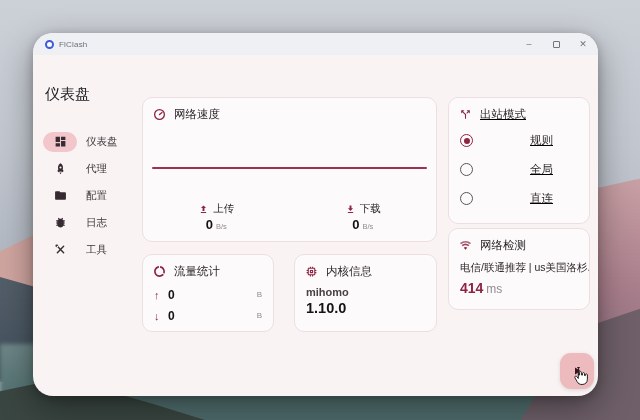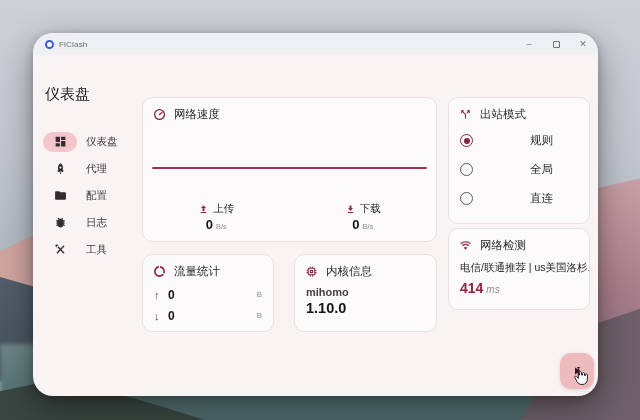--- a/index.html
+++ b/index.html
@@ -64,21 +64,21 @@
     background:#9c3150; border-radius:1px; }
   .speed-stats { position:absolute; left:0; right:0; bottom:9px; display:flex; }
   .speed-col { flex:1; display:flex; flex-direction:column; align-items:center; gap:1px; }
   .speed-lblrow { display:flex; align-items:center; gap:4px;margin-top:48px; }
   .speed-arrow { width:11px; height:11px; color:#8e2440; }
   .speed-lbl { font-size:10.5px; color:#2a2428; }
   .speed-valrow { display:flex; align-items:baseline; gap:3px; }
   .speed-val { font-size:13px; font-weight:bold; color:#141115; }
   .speed-unit { font-size:7.5px; color:#94898d; }
 
-  .card-outbound { left:415px; top:64px; width:142px; height:127px; }
+  .card-outbound { left:415px; top:64px; width:142px; height:127px;text-decoration:underline; }
   .radio-row { display:flex; align-items:center; gap:10px; height:29px;
     padding-left:11px; cursor:pointer; }
   .radio { width:13px; height:13px; border-radius:50%; border:1.6px solid #5c5458;
     display:flex; align-items:center; justify-content:center; flex:0 0 auto; }
   .radio.sel { border-color:#8e2440; }
   .radio.sel::after { content:""; width:6px; height:6px; border-radius:50%;
     background:#8e2440; }
   .radio-label { font-size:11.5px; color:#241f23;margin-left:47px; }
 
   .card-traffic { left:109px; top:221px; width:132px; height:78px; }
@@ -89,21 +89,21 @@
 
   .card-core { left:261px; top:221px; width:143px; height:78px; }
   .core-name { padding:3px 11px 0 11px; font-size:11px; font-weight:bold; color:#4a4045; }
   .core-ver { padding:2px 11px 0 11px; font-size:14.5px; font-weight:bold; color:#161316; }
 
   .card-netcheck { left:415px; top:195px; width:142px; height:82px; cursor:pointer; }
   .nc-provider { padding:4px 11px 0 11px; font-size:10.5px; color:#241f23;
     white-space:nowrap; overflow:hidden; }
   .nc-latrow { display:flex; align-items:baseline; gap:3px; padding:5px 11px 0 11px; }
   .nc-lat { font-size:14px; font-weight:bold; color:#8e2440; }
-  .nc-ms { font-size:10px; color:#94898d;font-style:italic; }
+  .nc-ms { font-size:12px; color:#94898d; }
 
   
   .fab { position:absolute; left:527px; top:320px; width:34px; height:36px;
     border-radius:11px; background:#edbabe; border:none; cursor:pointer;
     display:flex; align-items:center; justify-content:center;
     box-shadow:0 1px 4px rgba(0,0,0,.12); }
   .fab svg { width:12px; height:12px; color:#40121f; }
 
   .cursor { position:absolute; left:572px; top:366px; width:17px; height:20px; z-index:50; }
 </style>

